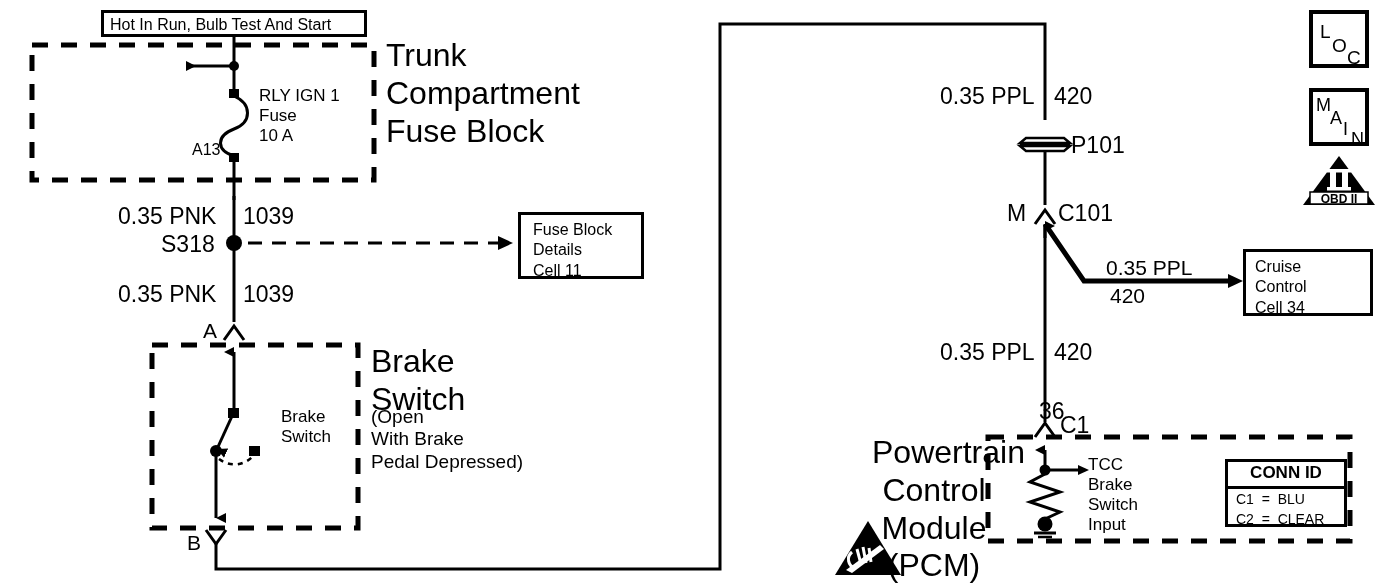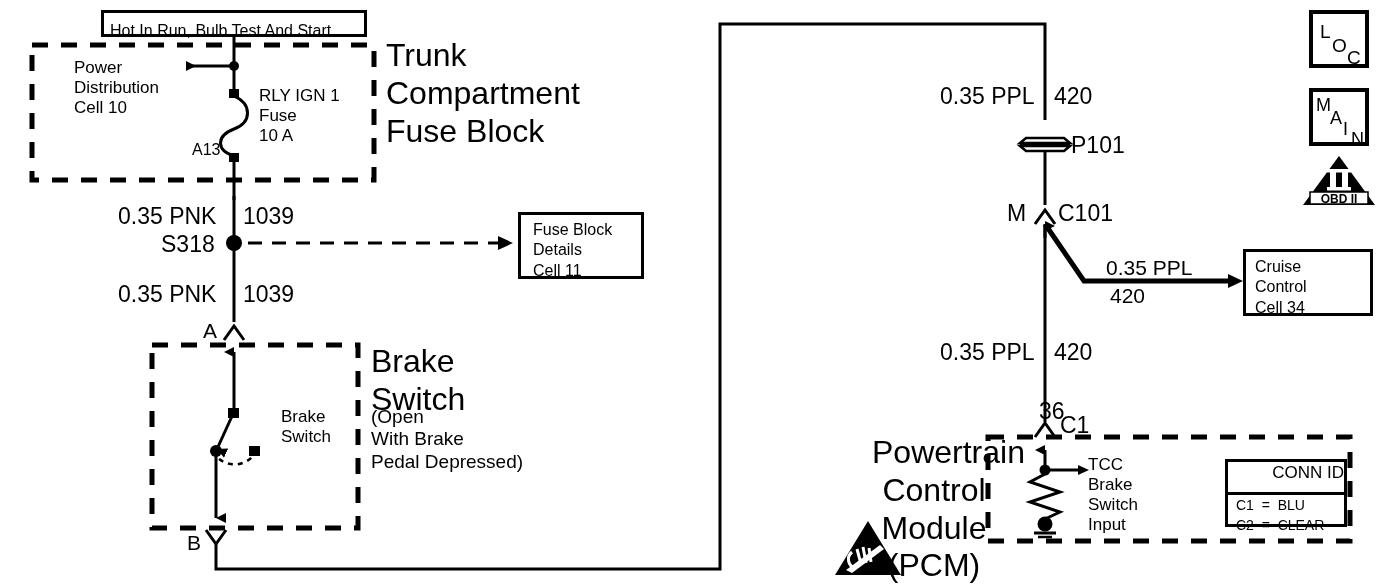--- a/index.html
+++ b/index.html
@@ -62,24 +62,25 @@
     font-family: "Liberation Sans", sans-serif;
     line-height: 1;
   }
   .conn-box {
     position: absolute;
     border: 3px solid #000;
     background: #fff;
     box-sizing: border-box;
   }
   .conn-head {
-    text-align: right;
+    text-align: center;
     font-size: 17px;
     border-bottom: 3px solid #000;
-    padding: 1px 0 9px 0;
+    padding: 1px 0 3px 0;
+    font-weight: bold;
   }
   .conn-body {
     font-size: 14px;
     padding: 2px 6px 2px 8px;
     line-height: 1.25;
     white-space: pre;
   }
 </style>
 </head>
 <body>
@@ -213,26 +214,23 @@
       <polygon points="1339,156 1375,205 1303,205" fill="#000"></polygon>
       <rect x="1330" y="172" width="6" height="16" fill="#fff"></rect>
       <rect x="1342" y="172" width="6" height="16" fill="#fff"></rect>
       <rect x="1327" y="169" width="24" height="3.5" fill="#fff"></rect>
       <rect x="1327" y="187" width="24" height="3.5" fill="#fff"></rect>
       <rect x="1310" y="192" width="58" height="12" fill="#fff" stroke="#000" stroke-width="1.5"></rect>
     </g>
   </svg>
 
   <div class="box-solid" style="left:101px; top:10px; width:266px; height:27px;">
-    <div class="boxtxt" style="font-size:16px; padding:8px 6px;">Hot In Run, Bulb Test And Start</div>
-  </div>
-
-  <div class="lbl t16" style="left:74px; top:58px;">Power
-Distribution
-Cell 10</div>
+    <div class="boxtxt" style="font-size:16px; padding:2px 6px;">Hot In Run, Bulb Test And Start</div>
+  </div>
+
 
   <div class="lbl t16" style="left:259px; top:86px;">RLY IGN 1
 Fuse
 10 A</div>
 
   <div class="lbl t15" style="left:192px; top:141px;">A13</div>
 
   <div class="lbl t25" style="left:386px; top:37px;">Trunk
 Compartment
 Fuse Block</div>

